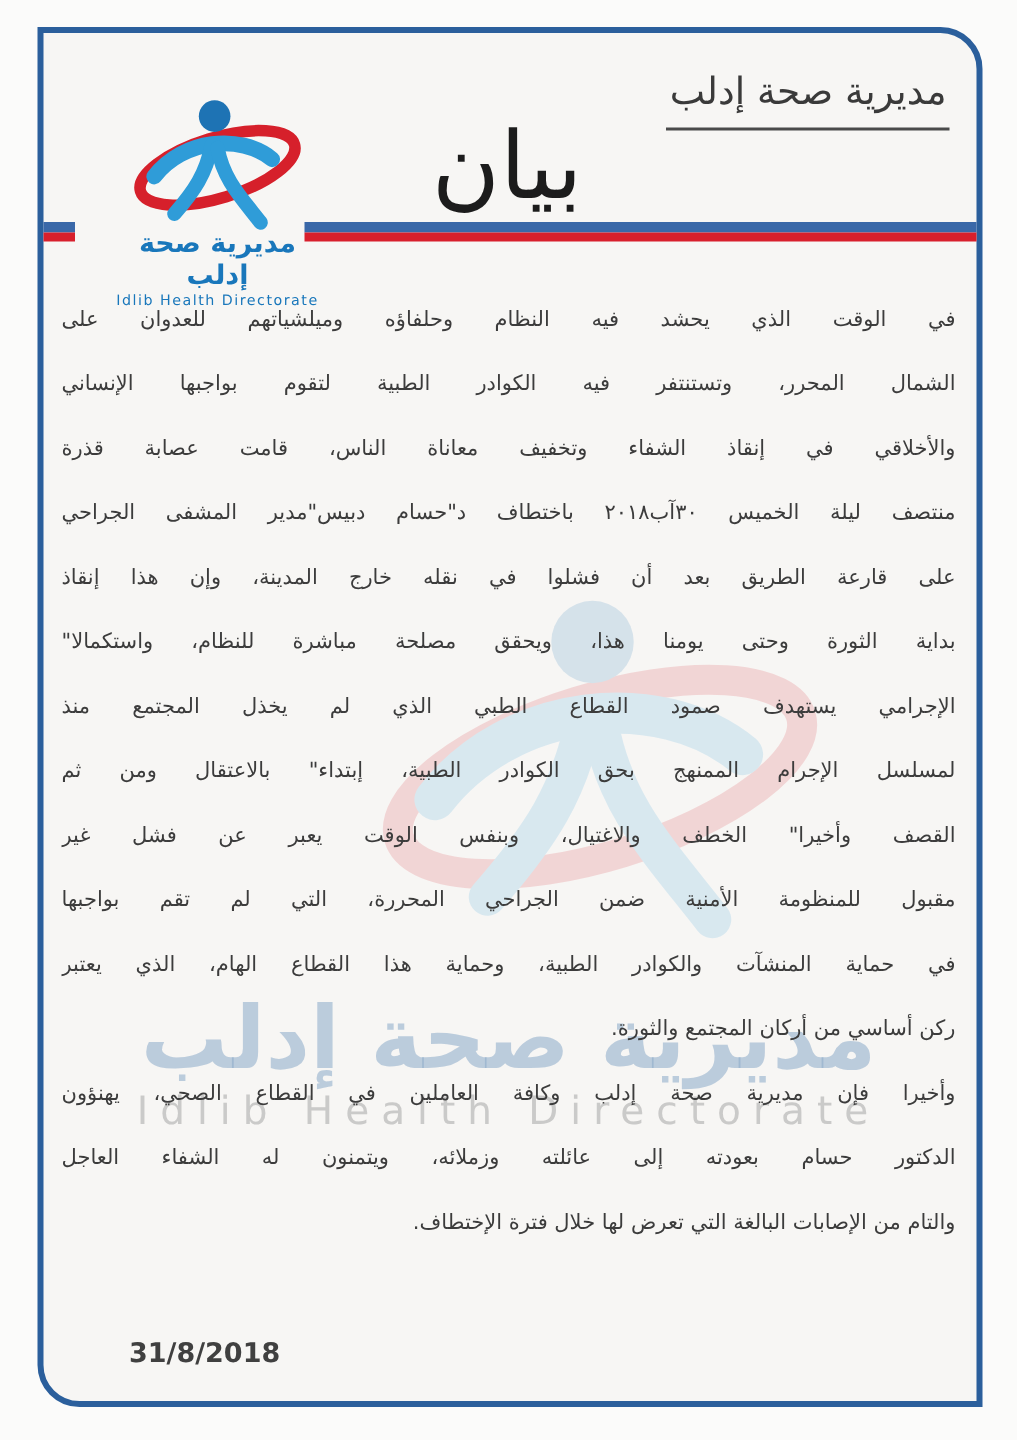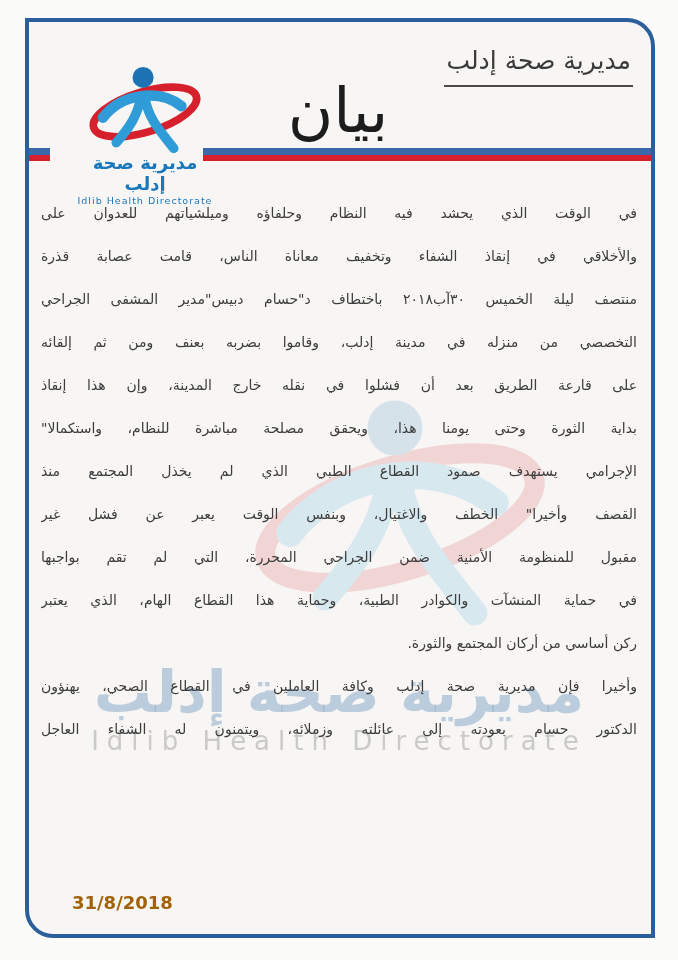--- a/index.html
+++ b/index.html
@@ -68,22 +68,22 @@
     overflow:hidden;
     text-align:justify;
     -moz-text-align-last:justify;
     text-align-last:justify;
   }
   .statement .line.end{
     -moz-text-align-last:right;
     text-align-last:right;
   }
   .doc-date{
-    position:absolute;left:72px;top:892px;
-    font-size:18px;font-weight:bold;color:#a16207;
+    position:absolute;left:86px;top:892px;
+    font-size:18px;font-weight:bold;color:#404040;
     direction:ltr;
   }
 </style>
 </head>
 <body>
 
 <div class="page">
 
   <div class="frame"></div>
 
@@ -118,29 +118,31 @@
       <path d="M62,34 C58,54 50,66 36,82" stroke="#2f9cd8" stroke-width="10" fill="none" stroke-linecap="round"></path>
       <path d="M66,36 C70,58 82,70 96,88" stroke="#2f9cd8" stroke-width="10" fill="none" stroke-linecap="round"></path>
       <circle cx="64" cy="14" r="11" fill="#1e73b4"></circle>
     </svg>
     <div class="wm-ar">مديرية صحة إدلب</div>
     <div class="wm-en">Idlib Health Directorate</div>
   </div>
 
   <div class="statement">
       <div class="line">في الوقت الذي يحشد فيه النظام وحلفاؤه وميلشياتهم للعدوان على</div>
+      <div class="line">الشمال المحرر، وتستنتفر فيه الكوادر الطبية لتقوم بواجبها الإنساني</div>
       <div class="line">والأخلاقي في إنقاذ الشفاء وتخفيف معاناة الناس، قامت عصابة قذرة</div>
       <div class="line">منتصف ليلة الخميس ٣٠آب٢٠١٨ باختطاف د"حسام دبيس"مدير المشفى الجراحي</div>
-      <div class="line">التخصصي من منزله في مدينة إدلب، وقاموا بضربه بعنف ومن ثم إلقائه</div>
       <div class="line">على قارعة الطريق بعد أن فشلوا في نقله خارج المدينة، وإن هذا إنقاذ</div>
       <div class="line">بداية الثورة وحتى يومنا هذا، ويحقق مصلحة مباشرة للنظام، واستكمالا"</div>
       <div class="line">الإجرامي يستهدف صمود القطاع الطبي الذي لم يخذل المجتمع منذ</div>
+      <div class="line">لمسلسل الإجرام الممنهج بحق الكوادر الطبية، إبتداء" بالاعتقال ومن ثم</div>
       <div class="line">القصف وأخيرا" الخطف والاغتيال، وبنفس الوقت يعبر عن فشل غير</div>
       <div class="line">مقبول للمنظومة الأمنية ضمن الجراحي المحررة، التي لم تقم بواجبها</div>
       <div class="line">في حماية المنشآت والكوادر الطبية، وحماية هذا القطاع الهام، الذي يعتبر</div>
       <div class="line end">ركن أساسي من أركان المجتمع والثورة.</div>
       <div class="line">وأخيرا فإن مديرية صحة إدلب وكافة العاملين في القطاع الصحي، يهنؤون</div>
       <div class="line">الدكتور حسام بعودته إلى عائلته وزملائه، ويتمنون له الشفاء العاجل</div>
+      <div class="line end">والتام من الإصابات البالغة التي تعرض لها خلال فترة الإختطاف.</div>
     </div>
 
   <div class="doc-date">31/8/2018</div>
 
 </div>
 
 </body></html>

